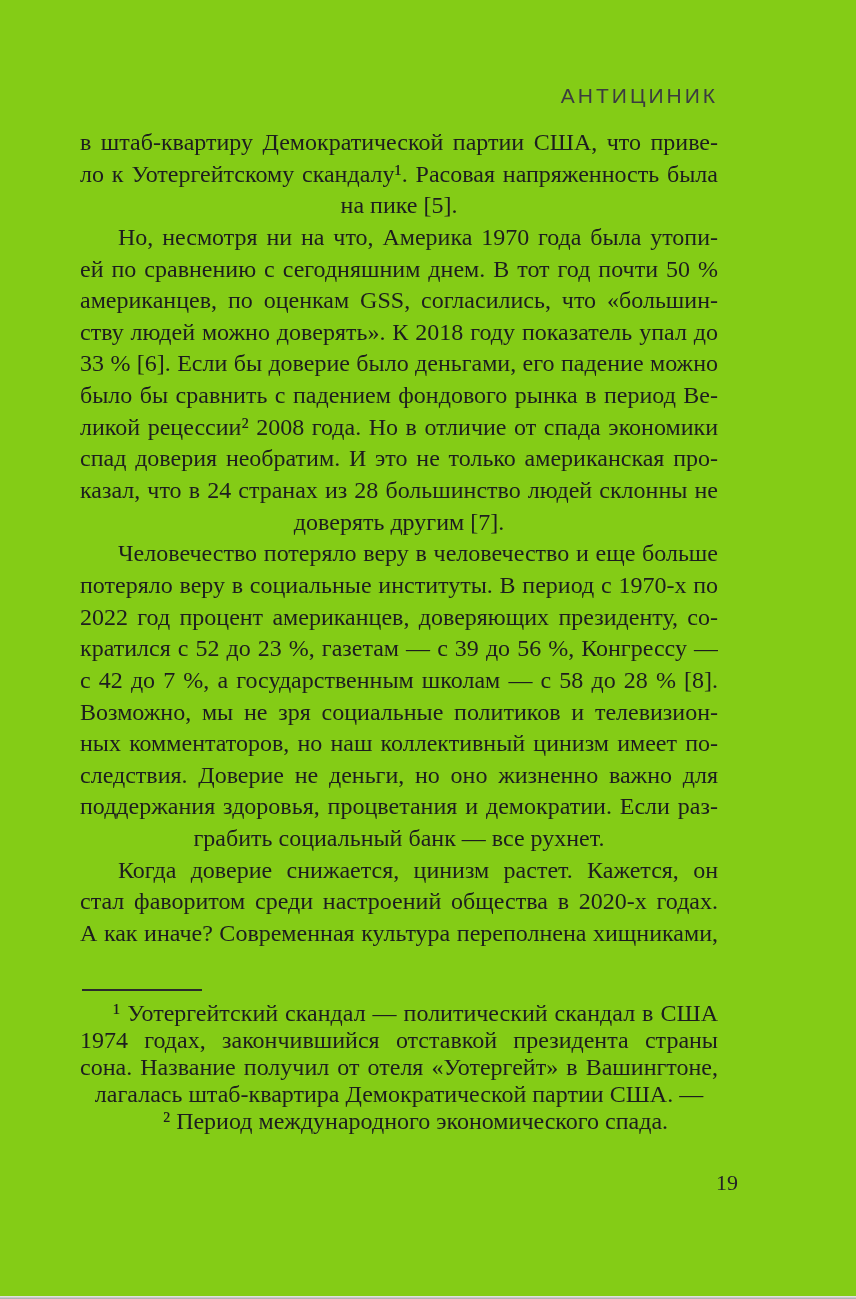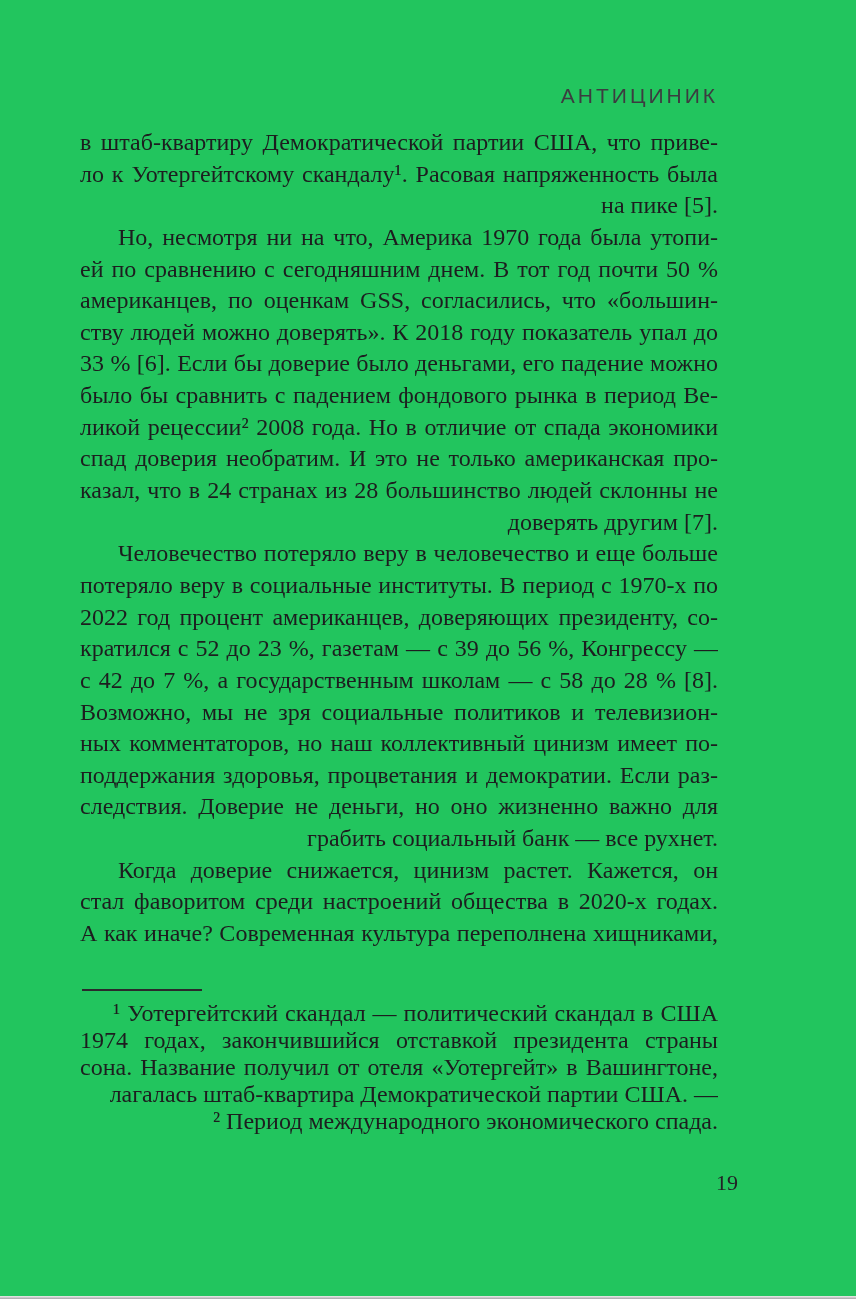--- a/index.html
+++ b/index.html
@@ -4,39 +4,39 @@
 <style>
   html,body { margin:0; padding:0; }
   body {
     width:856px; height:1299px;
     background:#ffffff;
     position:relative;
     font-family:"Liberation Serif","DejaVu Serif",serif;
     color:#1d1d1f;
     overflow:hidden;
   }
-  #page { position:absolute; inset:0; background:#22c55e; }
+  #page { position:absolute; inset:0; background:#84cc16; }
 
   #running-head {
     position:absolute; top:84px; left:80px; width:638px;
     text-align:right;
     font-family:"Liberation Sans","DejaVu Sans",sans-serif;
     font-size:21px; letter-spacing:3px; margin-right:-3px;
     color:#3c3c40; font-weight:400;
   }
 
   #body-text {
     position:absolute; left:80px; top:127px; width:638px;
     font-size:24px; line-height:31.65px;
   }
   #footnotes {
     position:absolute; left:80px; top:1000px; width:638px;
     font-size:24px; line-height:27px;
   }
-  .bl { height:31.65px; overflow:hidden; text-align:right; }
+  .bl { height:31.65px; overflow:hidden; text-align:center; }
   #footnotes .bl { height:27px; }
   .bl.just { text-align:justify; text-align-last:justify;font-family:Liberation Serif, serif; }
   #body-text .bl.ind { text-indent:38px; }
   #footnotes .bl.ind { text-indent:33px; }
   .it { font-style:italic; }
 
   #fn-separator {
     position:absolute; left:82px; top:989px; width:120px;
     border-top:2px solid #2a2a2c;
   }
@@ -72,22 +72,22 @@
       <div class="bl just"><span>спад доверия необратим. И это не только американская про-</span></div>
       <div class="bl just"><span>казал, что в 24 странах из 28 большинство людей склонны не</span></div>
       <div class="bl"><span>доверять другим [7].</span></div>
       <div class="bl just ind"><span>Человечество потеряло веру в человечество и еще больше</span></div>
       <div class="bl just"><span>потеряло веру в социальные институты. В период с 1970-х по</span></div>
       <div class="bl just"><span>2022 год процент американцев, доверяющих президенту, со-</span></div>
       <div class="bl just"><span>кратился с 52 до 23 %, газетам — с 39 до 56 %, Конгрессу —</span></div>
       <div class="bl just"><span>с 42 до 7 %, а государственным школам — с 58 до 28 % [8].</span></div>
       <div class="bl just"><span>Возможно, мы не зря социальные политиков и телевизион-</span></div>
       <div class="bl just"><span>ных комментаторов, но наш коллективный цинизм имеет по-</span></div>
+      <div class="bl just"><span>следствия. Доверие не деньги, но оно жизненно важно для</span></div>
       <div class="bl just"><span>поддержания здоровья, процветания и демократии. Если раз-</span></div>
-      <div class="bl just"><span>следствия. Доверие не деньги, но оно жизненно важно для</span></div>
       <div class="bl"><span>грабить социальный банк — все рухнет.</span></div>
       <div class="bl just ind"><span>Когда доверие снижается, цинизм растет. Кажется, он</span></div>
       <div class="bl just"><span>стал фаворитом среди настроений общества в 2020-х годах.</span></div>
       <div class="bl just"><span>А как иначе? Современная культура переполнена хищниками,</span></div>
     </div>
 
   <div id="fn-separator"></div>
 
   <div id="footnotes">
       <div class="bl just ind"><span>¹  Уотергейтский скандал — политический скандал в США в 1972–</span></div>

